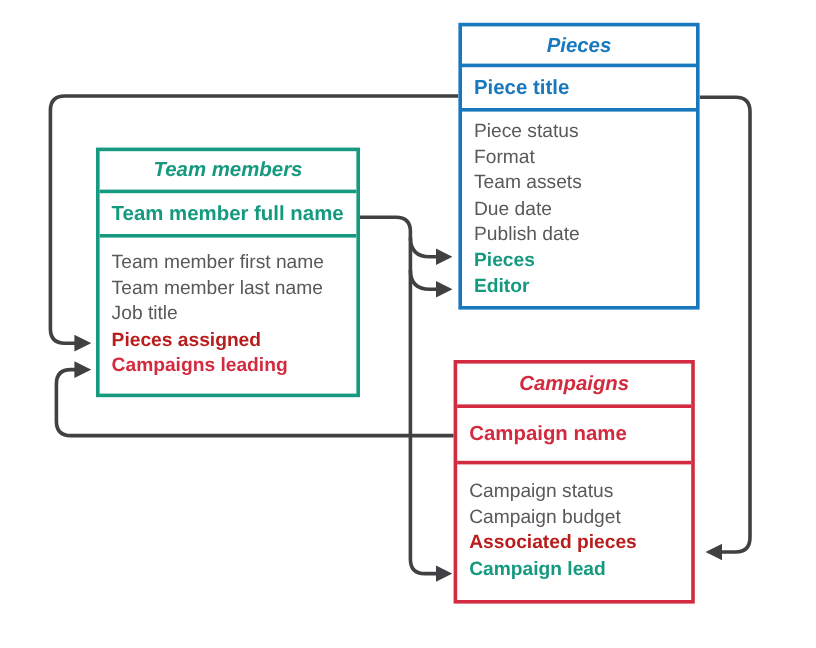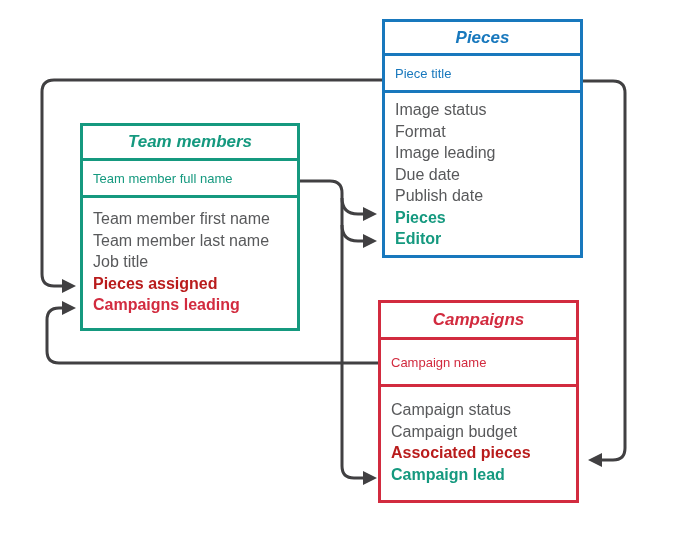--- a/index.html
+++ b/index.html
@@ -29,21 +29,21 @@
     font-size:17px; font-weight:bold; font-style:italic;
   }
   .blue .table-header { border-bottom:3px solid #1878bd; color:#1878bd; }
   .teal .table-header { border-bottom:3px solid #15997f; color:#15997f; }
   .red  .table-header { border-bottom:3px solid #d22b3f; color:#d22b3f; }
 
   .key-row {
     box-sizing:border-box;
     display:flex; align-items:center;
     padding-left:10px;
-    font-size:13px; font-weight:normal;
+    font-size:17px; font-weight:bold;
   }
   .blue .key-row { border-bottom:3px solid #1878bd; color:#1878bd; }
   .teal .key-row { border-bottom:3px solid #15997f; color:#15997f; }
   .red  .key-row { border-bottom:3px solid #d22b3f; color:#d22b3f; }
 
   .table-body { flex:1; box-sizing:border-box; padding-left:10px; }
   .field { font-size:16px; line-height:21.5px; white-space:nowrap; }
   .style-plain { color:#58595b; font-weight:normal; }
   .style-blue  { color:#b91c1c; font-weight:bold; }
   .style-teal  { color:#15997f; font-weight:bold; }
@@ -83,23 +83,23 @@
       <path d="M 342 198 Q 342 214 358 214 H 364" marker-end="url(#arrow)"></path>
       <path d="M 342 225 Q 342 241 358 241 H 364" marker-end="url(#arrow)"></path>
       <path d="M 583 81 H 613 Q 625 81 625 93 V 448 Q 625 460 613 460 H 601" marker-end="url(#arrow)"></path>
     </g>
   </svg>
 
   <div class="entity-table blue" id="pieces-table">
     <div class="table-header">Pieces</div>
     <div class="key-row">Piece title</div>
     <div class="table-body">
-      <div class="field style-plain">Image status</div>
+      <div class="field style-plain">Piece status</div>
       <div class="field style-plain">Format</div>
-      <div class="field style-plain">Image leading</div>
+      <div class="field style-plain">Team assets</div>
       <div class="field style-plain">Due date</div>
       <div class="field style-plain">Publish date</div>
       <div class="field style-teal">Pieces</div>
       <div class="field style-teal">Editor</div>
     </div>
   </div>
 
   <div class="entity-table teal" id="team-members-table">
     <div class="table-header">Team members</div>
     <div class="key-row">Team member full name</div>

